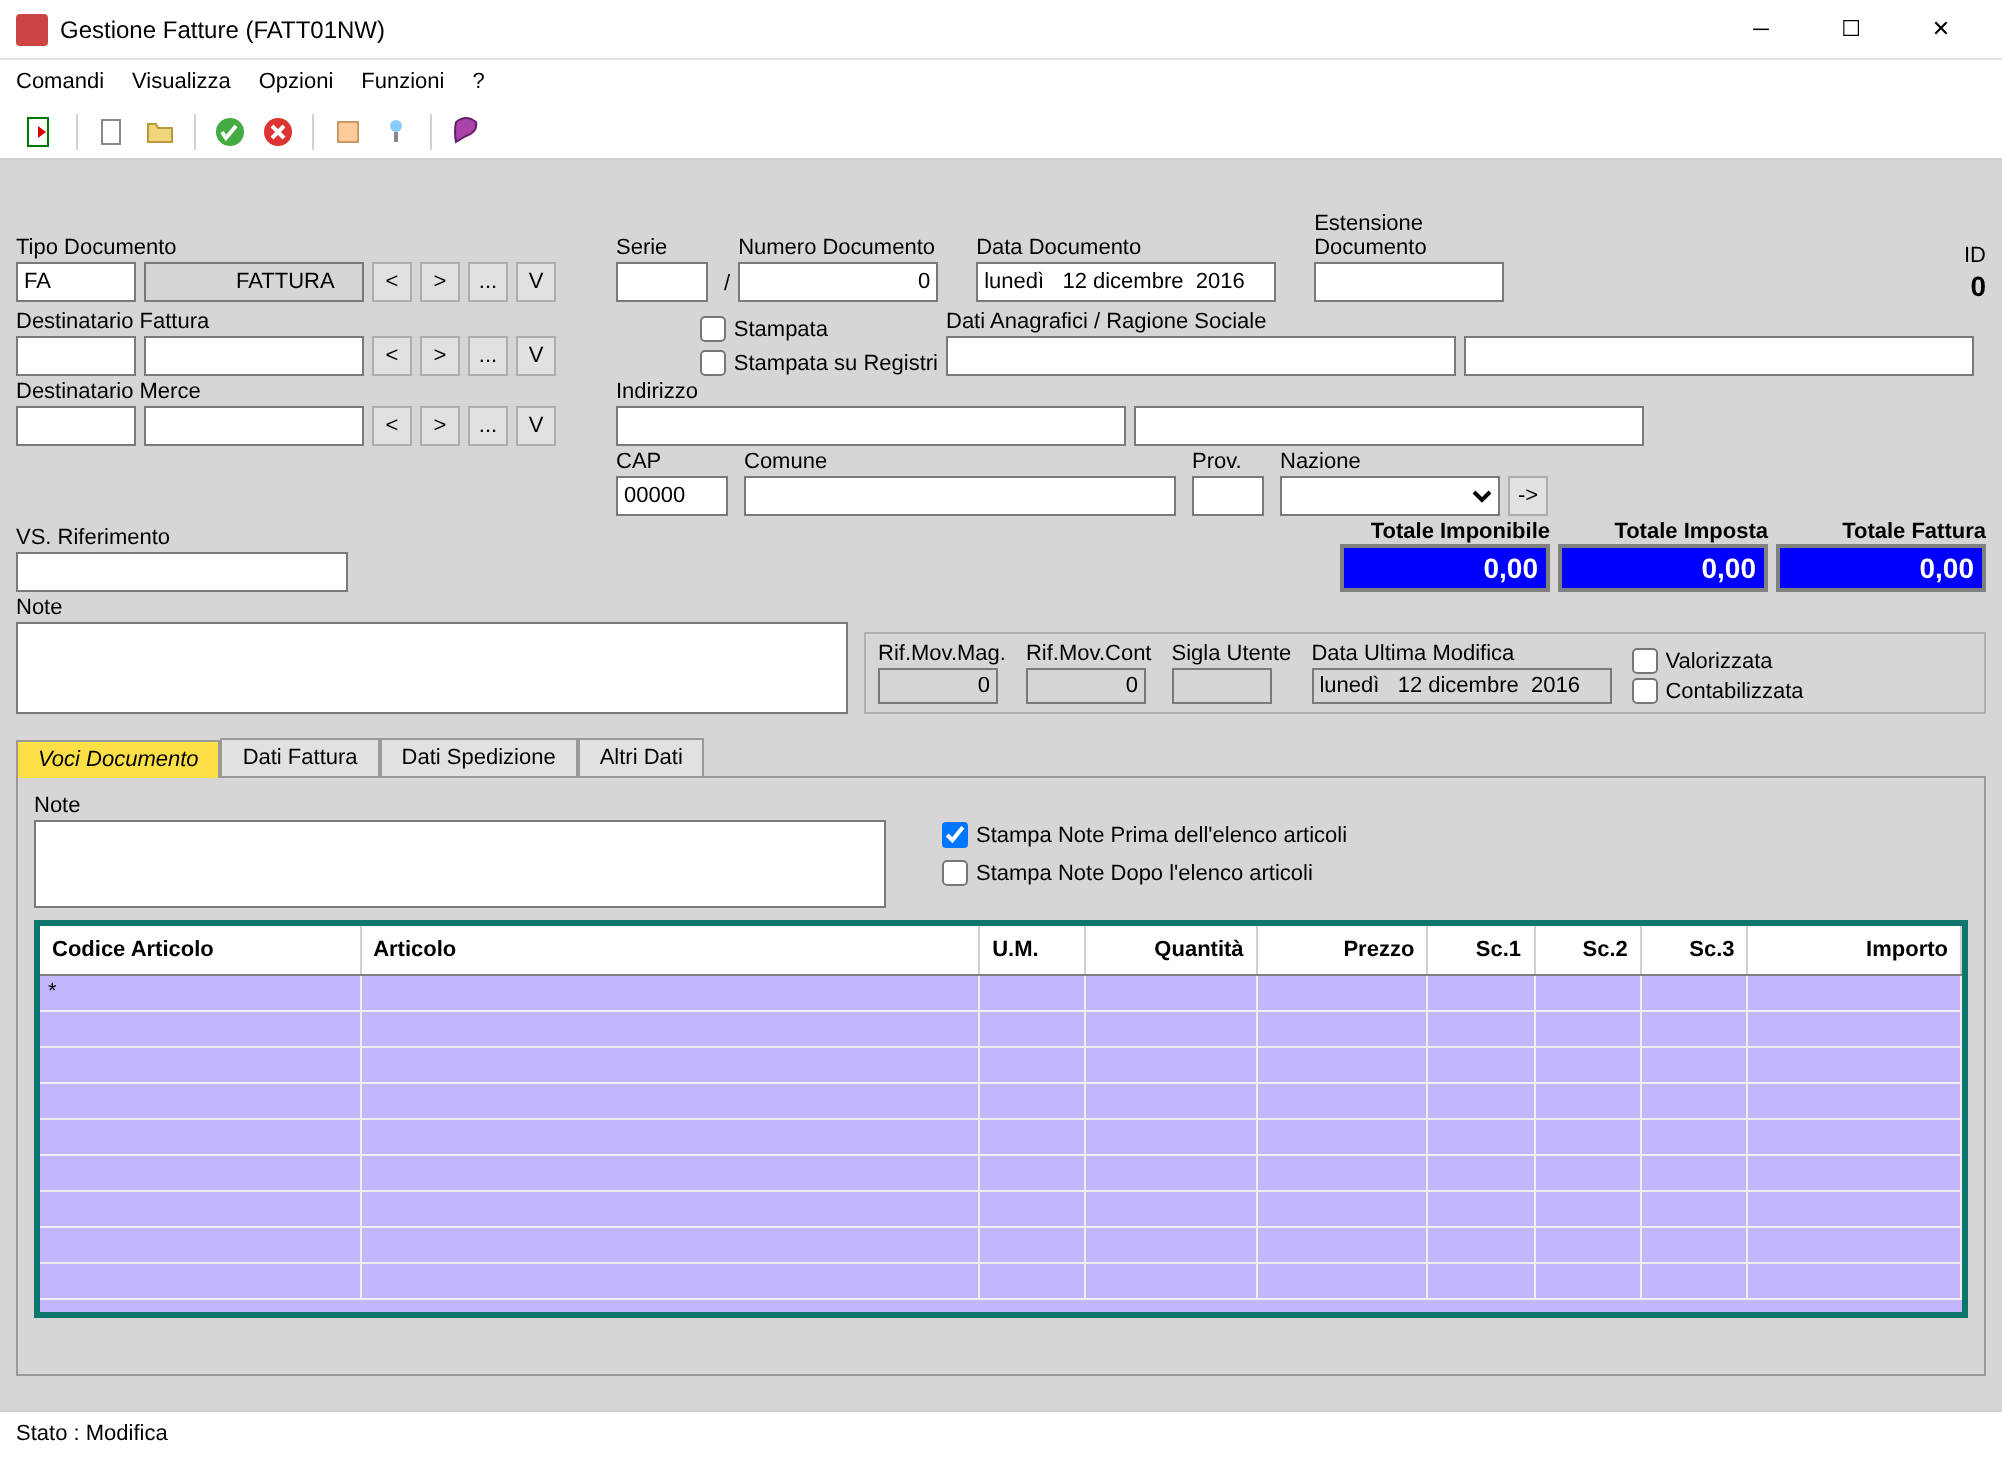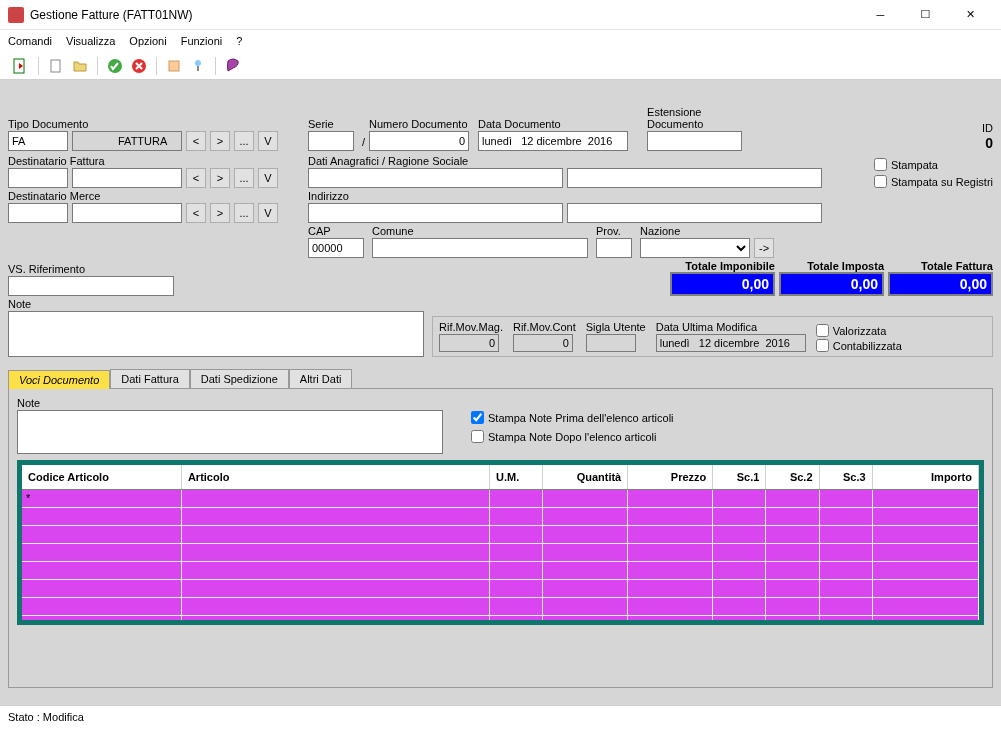--- a/index.html
+++ b/index.html
@@ -34,21 +34,21 @@
 .meta-row { display: flex; gap: 10px; align-items: flex-end; margin-top: 4px; border: 1px solid #b0b0b0; padding: 4px 6px; background: #d6d6d6; }
 .meta-row .txt { height: 18px; }
 .ck { display: flex; align-items: center; gap: 4px; }
 .ck input { width: 13px; height: 13px; }
 
 .tabs { display: flex; margin-top: 6px; }
 .tab { padding: 3px 10px; background: #e1e1e1; border: 1px solid #999; border-bottom: none; cursor: pointer; font-size: 11px; }
 .tab.active { background: #fde047; position: relative; top: 1px; border-color: #999; font-style: italic; }
 .tab-body { background: #d6d6d6; border: 1px solid #999; padding: 8px; height: 300px; }
 
-.grid { background: #d946ef; border: 5px solid #0f766e; height: 165px; overflow: hidden; margin-top: 6px; }
+.grid { background: #c4b5fd; border: 3px solid #0f766e; height: 199px; overflow: hidden; margin-top: 6px; }
 .grid table { width: 100%; border-collapse: collapse; }
 .grid th { text-align: left; padding: 4px 6px; font-weight: bold; border-right: 1px solid #d0d0d0; border-bottom: 1px solid #808080; height: 24px; font-size: 11px; background: #fff; }
 .grid td { height: 18px; border-right: 1px solid #eee; border-bottom: 1px solid #eee; padding: 0 4px; }
 .grid th.r, .grid td.r { text-align: right; }
 
 .statusbar { height: 22px; border-top: 1px solid #d0d0d0; display: flex; align-items: center; padding: 0 8px; background: #fff; }
 
 .svg-ico { width: 16px; height: 16px; }
 </style>
 </head>
@@ -140,21 +140,21 @@
     </div>
     <div class="col" style="width:50px;margin-top:32px;">
       <span class="fld-label">Serie</span>
       <input class="txt" style="width: 46px;" value="">
     </div>
     <div style="padding-bottom:3px;">/</div>
     <div class="col" style="width:105px;">
       <span class="fld-label">Numero Documento</span>
       <input class="txt" style="width: 100px; text-align: right;" value="0">
     </div>
-    <div class="col" style="width:155px;">
+    <div class="col" style="width:155px;margin-left:10px;">
       <span class="fld-label">Data Documento</span>
       <div class="row">
         <input class="txt" style="width: 150px;" value="lunedì   12 dicembre  2016">
       </div>
     </div>
     <div class="col" style="width:100px;margin-left:10px;">
       <span class="fld-label">Estensione Documento</span>
       <input class="txt" style="width: 95px;" value="">
     </div>
     <div class="col" style="margin-left:auto;text-align:right;">
@@ -166,38 +166,38 @@
   <div class="row" style="margin-top:4px;">
     <div class="col" style="width:296px;">
       <span class="fld-label">Destinatario Fattura</span>
       <div class="row">
         <input class="txt" style="width: 60px;">
         <input class="txt" style="width: 110px;">
         <button class="btn-s">&lt;</button>
         <button class="btn-s">&gt;</button>
         <button class="btn-s">...</button>
         <button class="btn-s">V</button>
-      </div>
-    </div>
-    <div class="col" style="width:520px;">
-      <span class="fld-label">Dati Anagrafici / Ragione Sociale</span>
-      <div class="row">
-        <input class="txt" style="width: 255px;">
-        <input class="txt" style="width: 255px;">
       </div>
     </div>
     <div class="col" style="margin-left:auto;gap:4px;">
       <label class="ck">
             <input type="checkbox" style="">
             <span>Stampata</span>
           </label>
       <label class="ck">
             <input type="checkbox" style="">
             <span>Stampata su Registri</span>
           </label>
+    </div>
+    <div class="col" style="width:520px;">
+      <span class="fld-label">Dati Anagrafici / Ragione Sociale</span>
+      <div class="row">
+        <input class="txt" style="width: 255px;">
+        <input class="txt" style="width: 255px;">
+      </div>
     </div>
   </div>
 
   <div class="row" style="margin-top:2px;">
     <div class="col" style="width:296px;">
       <span class="fld-label">Destinatario Merce</span>
       <div class="row">
         <input class="txt" style="width: 60px;">
         <input class="txt" style="width: 110px;">
         <button class="btn-s">&lt;</button>

